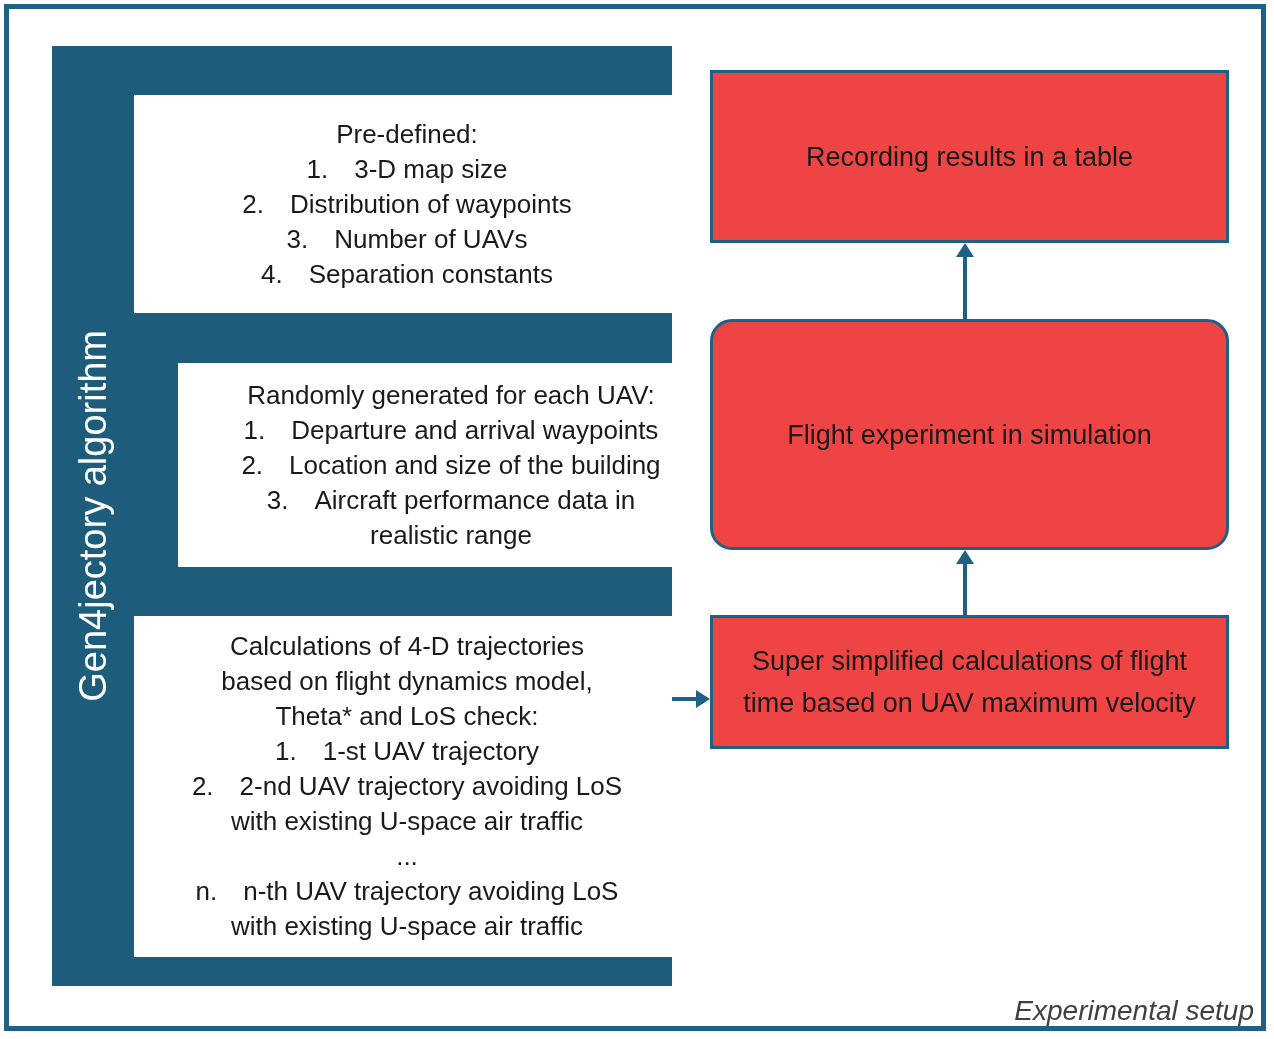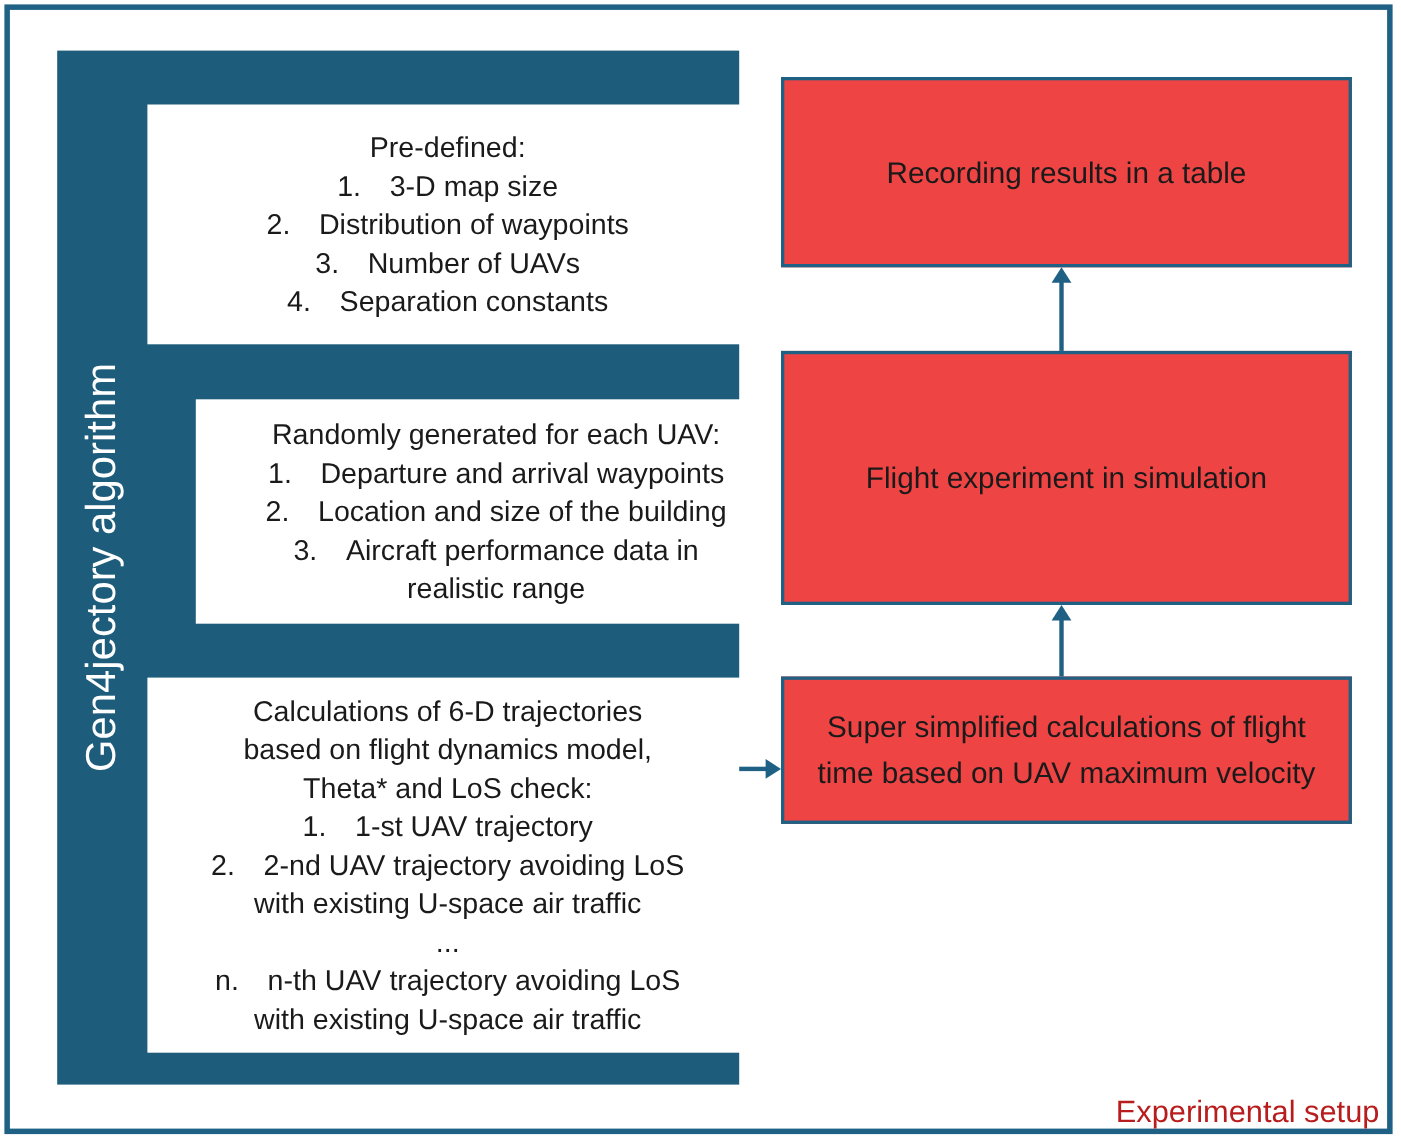--- a/index.html
+++ b/index.html
@@ -33,42 +33,42 @@
   .box1 { top:95px;  height:218px; }
   .box2 { top:363px; height:204px;margin-left:44px; }
   .box3 { top:616px; height:341px; }
   .flow-box {
     position:absolute; left:710px; width:519px; background:#ef4444;
     border:3px solid var(--teal-stroke,#1e6184); box-sizing:border-box;
     display:flex; align-items:center; justify-content:center;
     text-align:center; font-size:27px; line-height:42px;
   }
   .boxA { top:70px;  height:173px; }
-  .boxB { top:319px; height:231px; }
+  .boxB { top:319px; height:231px;border-radius:22px; }
   .boxC { top:615px; height:134px; }
   .lines { white-space:pre-line; }
   .arrow-line-v {
     position:absolute; width:4px; background:var(--teal-stroke,#1e6184);
   }
   .arrow-line-h {
     position:absolute; height:4px; background:var(--teal-stroke,#1e6184);
   }
   .arrowhead-up {
     position:absolute; width:0; height:0;
     border-left:9px solid transparent; border-right:9px solid transparent;
     border-bottom:14px solid var(--teal-stroke,#1e6184);
   }
   .arrowhead-right {
     position:absolute; width:0; height:0;
     border-top:9px solid transparent; border-bottom:9px solid transparent;
     border-left:14px solid var(--teal-stroke,#1e6184);
   }
   .caption {
     position:absolute; right:20px; bottom:12px;
-    font-size:28px; color:#b91c1c;
+    font-style:italic; font-size:28px; color:#404040;
   }
 </style>
 </head>
 <body>
 
 <div class="canvas">
 
   <div class="outer-frame"></div>
 
   <div class="algo-panel"></div>
@@ -86,21 +86,21 @@
 
   <div class="white-box box2">
     <div class="lines">Randomly generated for each UAV:
 1. Departure and arrival waypoints
 2. Location and size of the building
 3. Aircraft performance data in
 realistic range</div>
   </div>
 
   <div class="white-box box3">
-    <div class="lines">Calculations of 6-D trajectories
+    <div class="lines">Calculations of 4-D trajectories
 based on flight dynamics model,
 Theta* and LoS check:
 1. 1-st UAV trajectory
 2. 2-nd UAV trajectory avoiding LoS
 with existing U-space air traffic
 ...
 n. n-th UAV trajectory avoiding LoS
 with existing U-space air traffic</div>
   </div>
 

